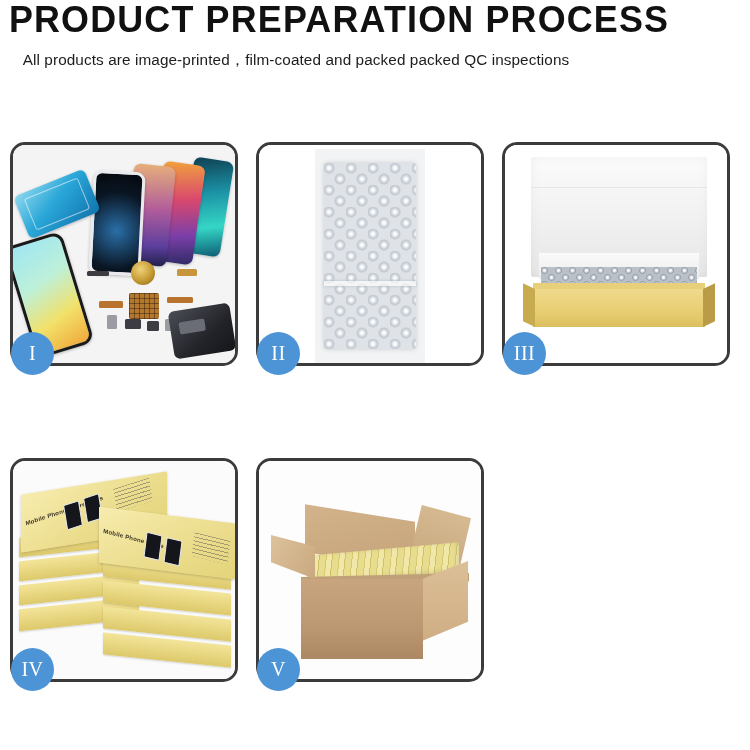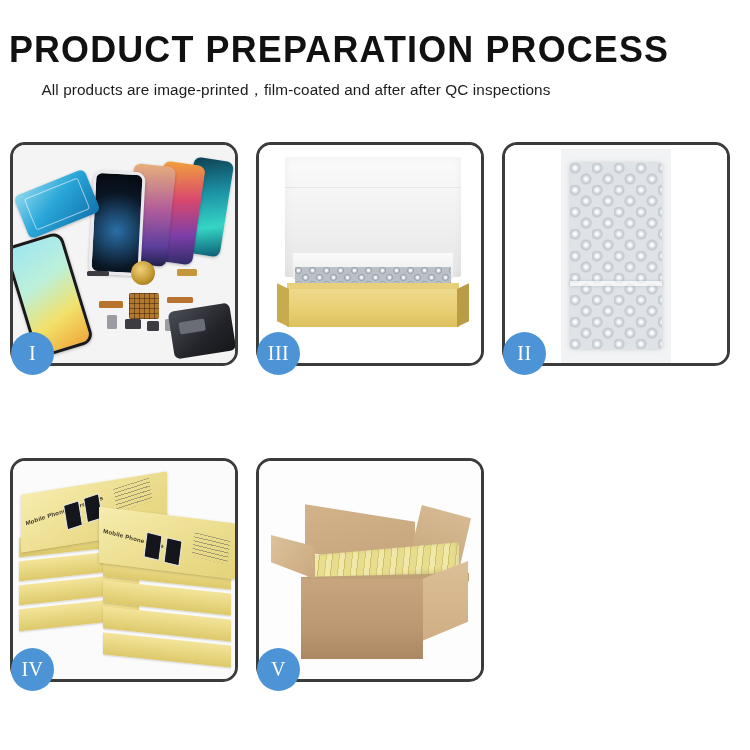--- a/index.html
+++ b/index.html
@@ -18,21 +18,20 @@
     height: 750px;
     background: #ffffff;
   }
 
   
   .header {
     position: absolute;
     top: 0; left: 0;
     width: 592px;
     text-align: center;
-    padding-top: 30px;
   }
   .title {
     font-family: "Liberation Sans", sans-serif;
     font-size: 37px;
     font-weight: bold;
     letter-spacing: 1.2px;
     color: #111111;
     line-height: 1.1;
     white-space: nowrap;
     transform: scaleX(0.97);
@@ -323,21 +322,21 @@
   .c6-tab.t1 { left: 82px; top: 126px; transform: skewY(28deg); }
   .c6-tab.t2 { left: 84px; top: 188px; transform: skewY(28deg); }
 </style>
 </head>
 <body>
 
 <div class="page">
 
   <div class="header">
     <div class="title">PRODUCT PREPARATION PROCESS</div>
-    <div class="subtitle">All products are image-printed，film-coated and after after QC inspections</div>
+    <div class="subtitle">All products are image-printed，film-coated and packed packed QC inspections</div>
   </div>
 
   <div class="grid">
 
     <div class="card">
       <div class="card-inner p1">
         <div class="phone ph-fan1"></div>
         <div class="phone ph-fan2"></div>
         <div class="phone ph-fan3"></div>
         <div class="phone ph-black"></div>
@@ -355,38 +354,38 @@
           <div class="chip" style="left:62px; top:64px; width:12px; height:10px;"></div>
           <div class="chip silver" style="left:80px; top:62px; width:8px; height:12px;"></div>
           <div class="chip silver" style="left:132px;top:72px; width:12px; height:3px;"></div>
           <div class="backplate"></div>
         </div>
       </div>
       <div class="badge">I</div>
     </div>
 
     <div class="card">
+      <div class="card-inner p2">
+        <div class="bw-bg"></div>
+        <div class="bubblewrap">
+          <div class="bw-seal s1"></div>
+        </div>
+      </div>
+      <div class="badge">II</div>
+    </div>
+
+    <div class="card">
       <div class="card-inner p3">
         <div class="lid-back"></div>
         <div class="foam"></div>
         <div class="box3-bubbles"></div>
         <div class="box3-rim"></div>
         <div class="box3-front"></div>
       </div>
       <div class="badge">III</div>
-    </div>
-
-    <div class="card">
-      <div class="card-inner p2">
-        <div class="bw-bg"></div>
-        <div class="bubblewrap">
-          <div class="bw-seal s1"></div>
-        </div>
-      </div>
-      <div class="badge">II</div>
     </div>
 
     <div class="card">
       <div class="card-inner p4">
         <div class="stack">
           <div class="ybox sb1"></div>
           <div class="ybox sb2"></div>
           <div class="ybox sb3"></div>
           <div class="ybox sb4"></div>
           <div class="ybox fb1"></div>

